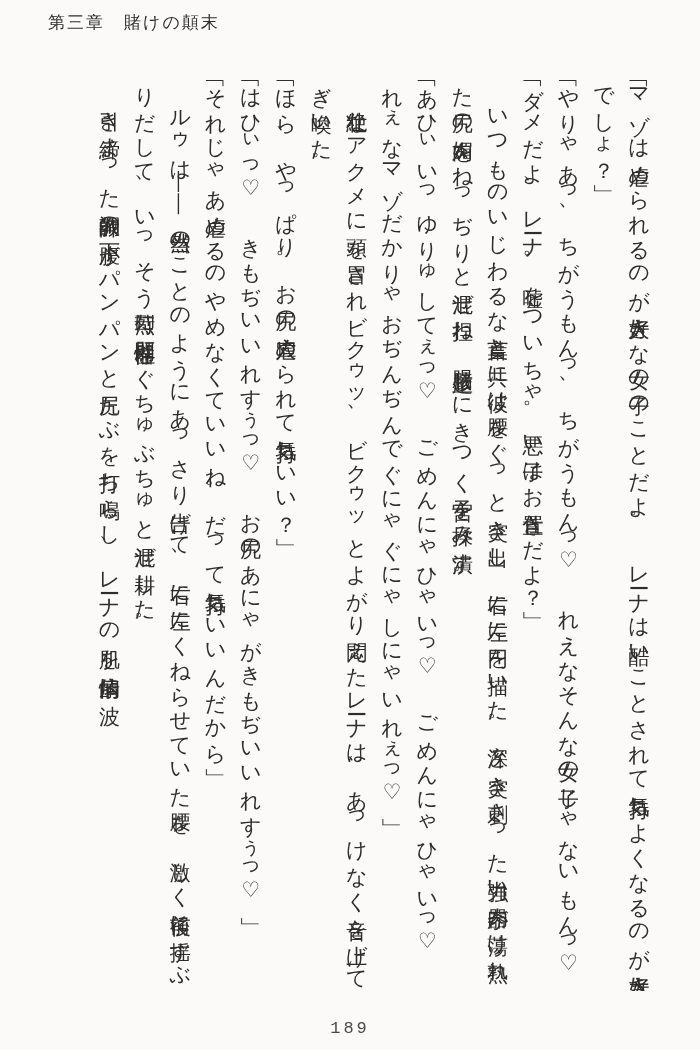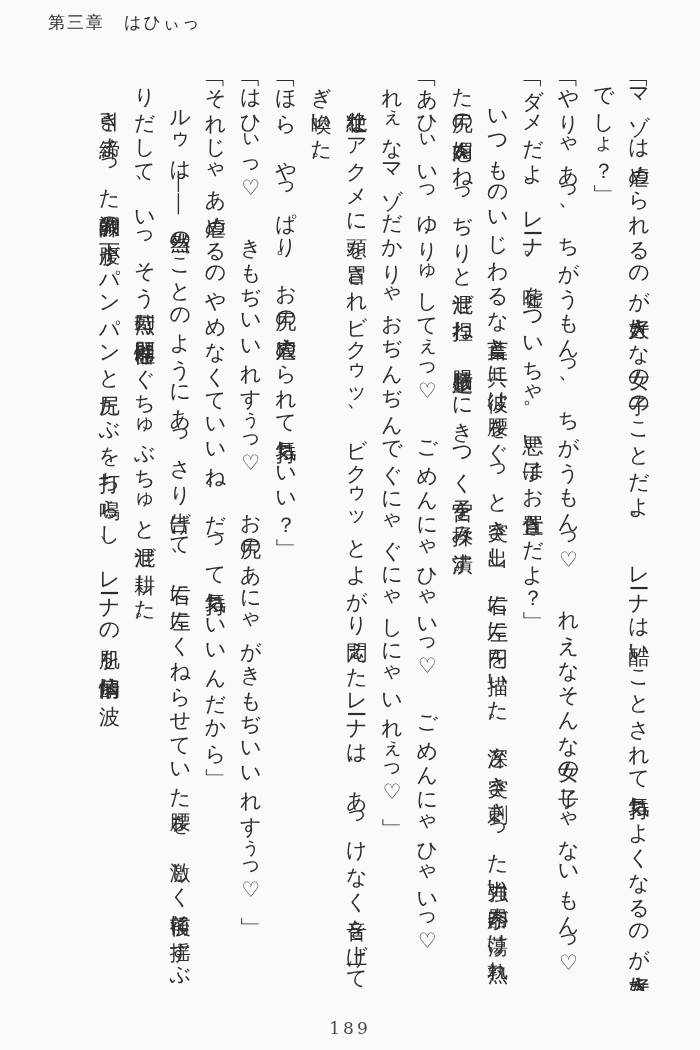--- a/index.html
+++ b/index.html
@@ -41,31 +41,32 @@
   .text-block p {
     margin: 0;
     padding: 0;
   }
   .page-footer {
     position: absolute;
     bottom: 12px;
     left: 0;
     width: 100%;
     text-align: center;
+    font-family: Liberation Mono, monospace;
   }
   .page-number {
     font-size: 17px;
     letter-spacing: 3px;
     color: #4a4a48;
   }
 </style>
 </head>
 <body>
 
-<header class="chapter-header">第三章　はひぃっ</header>
+<header class="chapter-header">第三章　賭けの顛末</header>
 
 <main class="text-block">
 
 <p class="para">「マゾは虐められるのが大好きな女の子のことだよ。　レーナは酷いことされて気持ちよくなるのが大好きでしょ？」</p>
     <p class="para">「やりゃあっ、ちがうもんっ、ちがうもんっ♡　れえなそんな女の子じゃないもんっ♡」</p>
     <p class="para">「ダメだよ、レーナ。嘘をついちゃ。悪い子はお仕置きだよ？」</p>
     <p class="para">　いつものいじわるな言葉と共に彼は腰をぐっと突き出し、右に左に円を描いた。深々と突き刺さった力強い肉器が蕩け熟れた尻の媚肉をねっぢりと混ぜ捏ね、腸壁越しにきつく子宮を揉み潰す。</p>
     <p class="para">「あひぃいっゆりゅしてぇっ♡　ごめんにゃひゃいっ♡　ごめんにゃひゃいっ♡　れぇなマゾだかりゃおぢんぢんでぐにゃぐにゃしにゃいれぇっ♡」</p>
     <p class="para">　壮絶なアクメに頭を冒されビクゥッ、ビクゥッとよがり悶えたレーナは、あっけなく音を上げて喘ぎ喚いた。</p>
     <p class="para">「ほら、やっぱり。お尻の穴虐められて気持ちいい？」</p>

